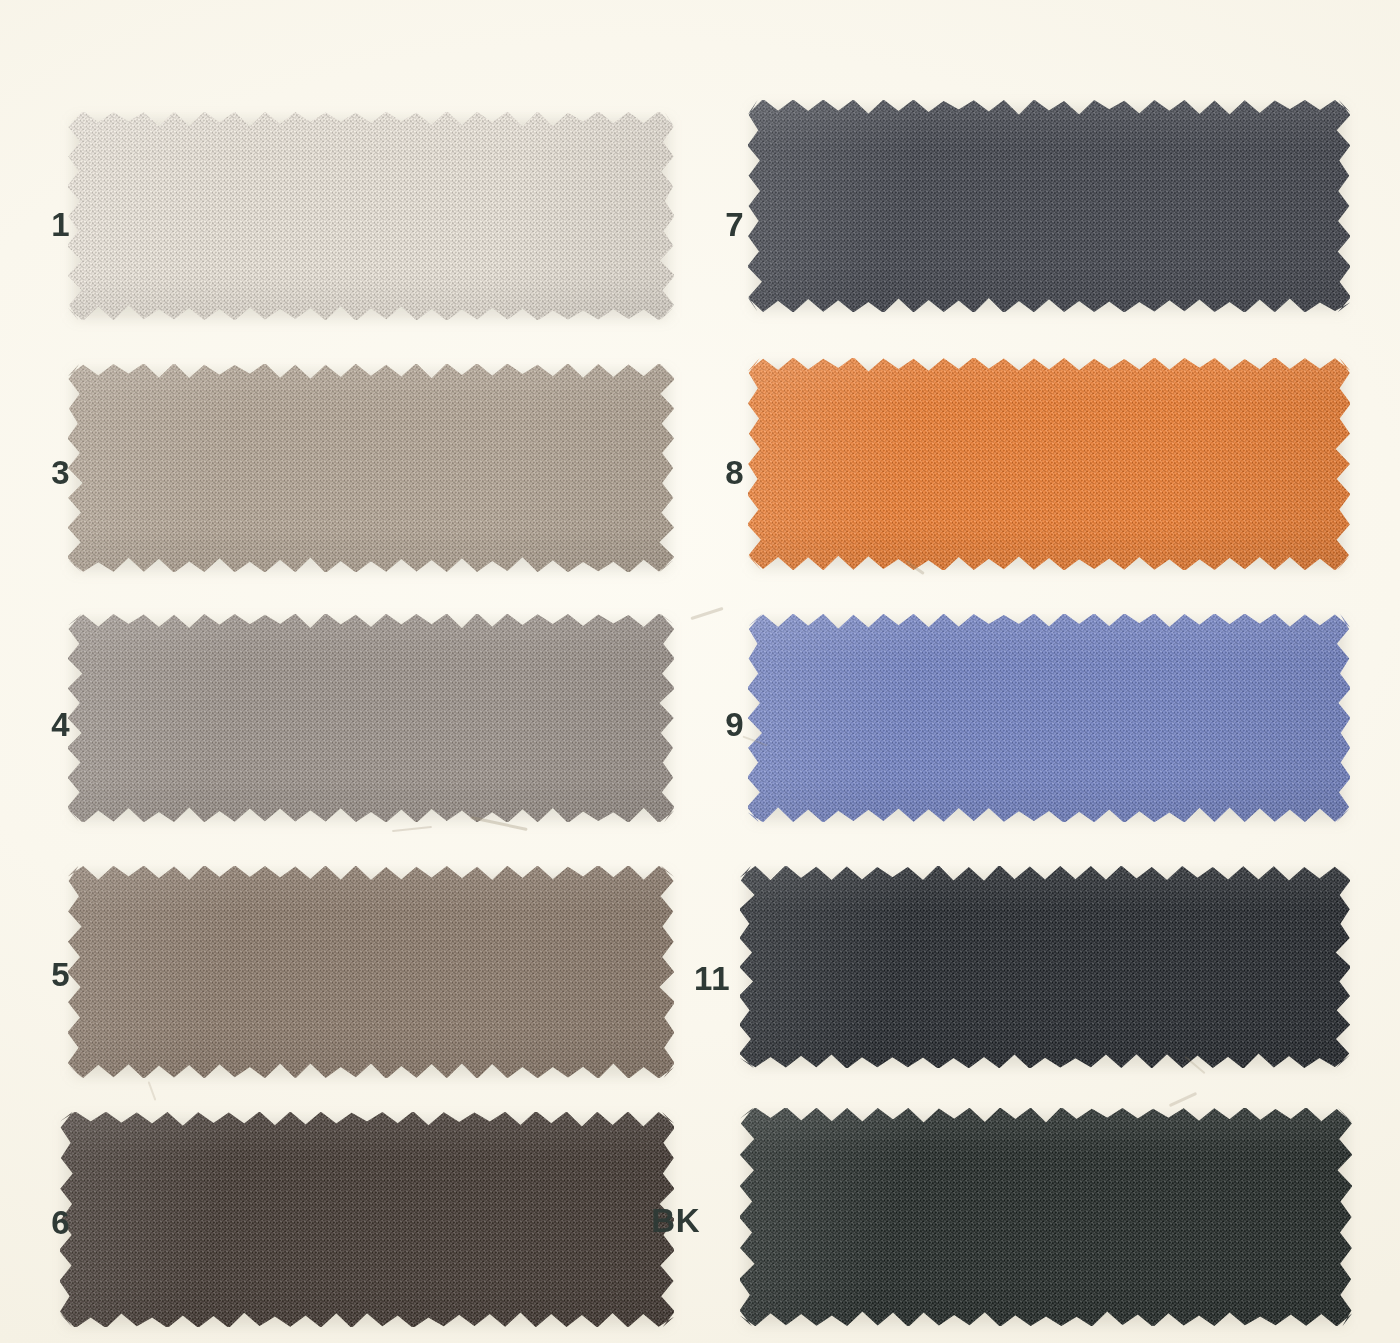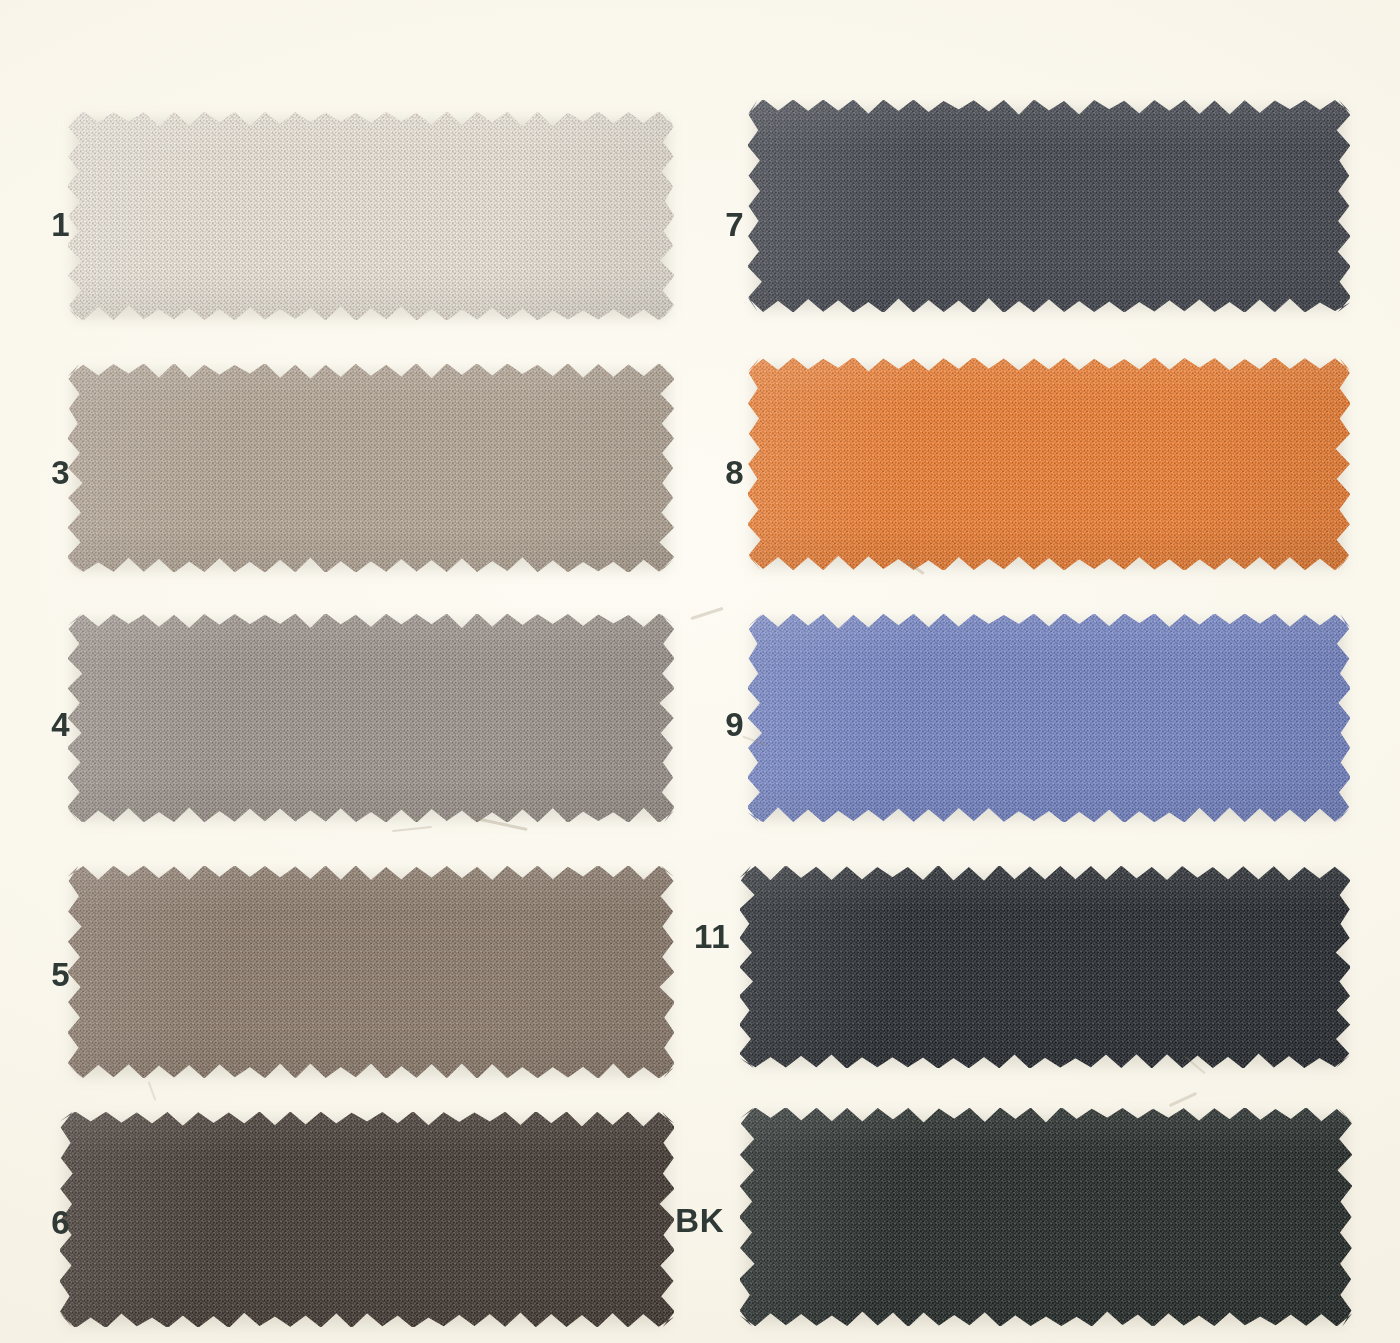--- a/index.html
+++ b/index.html
@@ -182,22 +182,22 @@
       </div>
     </div>
     <div class="swatch-label" style="left: 18px; top: 208px; width: 52px; color: rgb(47, 58, 54);">1</div>
     <div class="swatch-label" style="left: 18px; top: 456px; width: 52px; color: rgb(47, 58, 54);">3</div>
     <div class="swatch-label" style="left: 18px; top: 708px; width: 52px; color: rgb(47, 58, 54);">4</div>
     <div class="swatch-label" style="left: 18px; top: 958px; width: 52px; color: rgb(47, 58, 54);">5</div>
     <div class="swatch-label" style="left: 18px; top: 1206px; width: 52px; color: rgb(47, 58, 54);">6</div>
     <div class="swatch-label" style="left: 692px; top: 208px; width: 52px; color: rgb(47, 58, 54);">7</div>
     <div class="swatch-label" style="left: 692px; top: 456px; width: 52px; color: rgb(47, 58, 54);">8</div>
     <div class="swatch-label" style="left: 692px; top: 708px; width: 52px; color: rgb(47, 58, 54);">9</div>
-    <div class="swatch-label" style="left: 678px; top: 920px; width: 52px; color: rgb(47, 58, 54);">11</div>
-    <div class="swatch-label" style="left: 672px; top: 1204px; width: 52px; color: rgb(47, 58, 54);">BK</div>
+    <div class="swatch-label" style="left: 678px; top: 962px; width: 52px; color: rgb(47, 58, 54);">11</div>
+    <div class="swatch-label" style="left: 648px; top: 1204px; width: 52px; color: rgb(47, 58, 54);">BK</div>
     <div class="thread" style="left: 690px; top: 612px; width: 34px; height: 3px; opacity: 0.5; border-radius: 2px; transform: rotate(-18deg);"></div>
     <div class="thread" style="left: 470px; top: 822px; width: 58px; height: 3px; opacity: 0.55; border-radius: 2px; transform: rotate(12deg);"></div>
     <div class="thread" style="left: 392px; top: 828px; width: 40px; height: 2px; opacity: 0.45; border-radius: 2px; transform: rotate(-6deg);"></div>
     <div class="thread" style="left: 742px; top: 740px; width: 26px; height: 2px; opacity: 0.4; border-radius: 2px; transform: rotate(20deg);"></div>
     <div class="thread" style="left: 904px; top: 566px; width: 22px; height: 3px; opacity: 0.5; border-radius: 2px; transform: rotate(35deg);"></div>
     <div class="thread" style="left: 1168px; top: 1098px; width: 30px; height: 3px; opacity: 0.45; border-radius: 2px; transform: rotate(-25deg);"></div>
     <div class="thread" style="left: 1182px; top: 1064px; width: 26px; height: 2px; opacity: 0.4; border-radius: 2px; transform: rotate(40deg);"></div>
     <div class="thread" style="left: 142px; top: 1090px; width: 20px; height: 2px; opacity: 0.35; border-radius: 2px; transform: rotate(70deg);"></div>
   </div>
 

